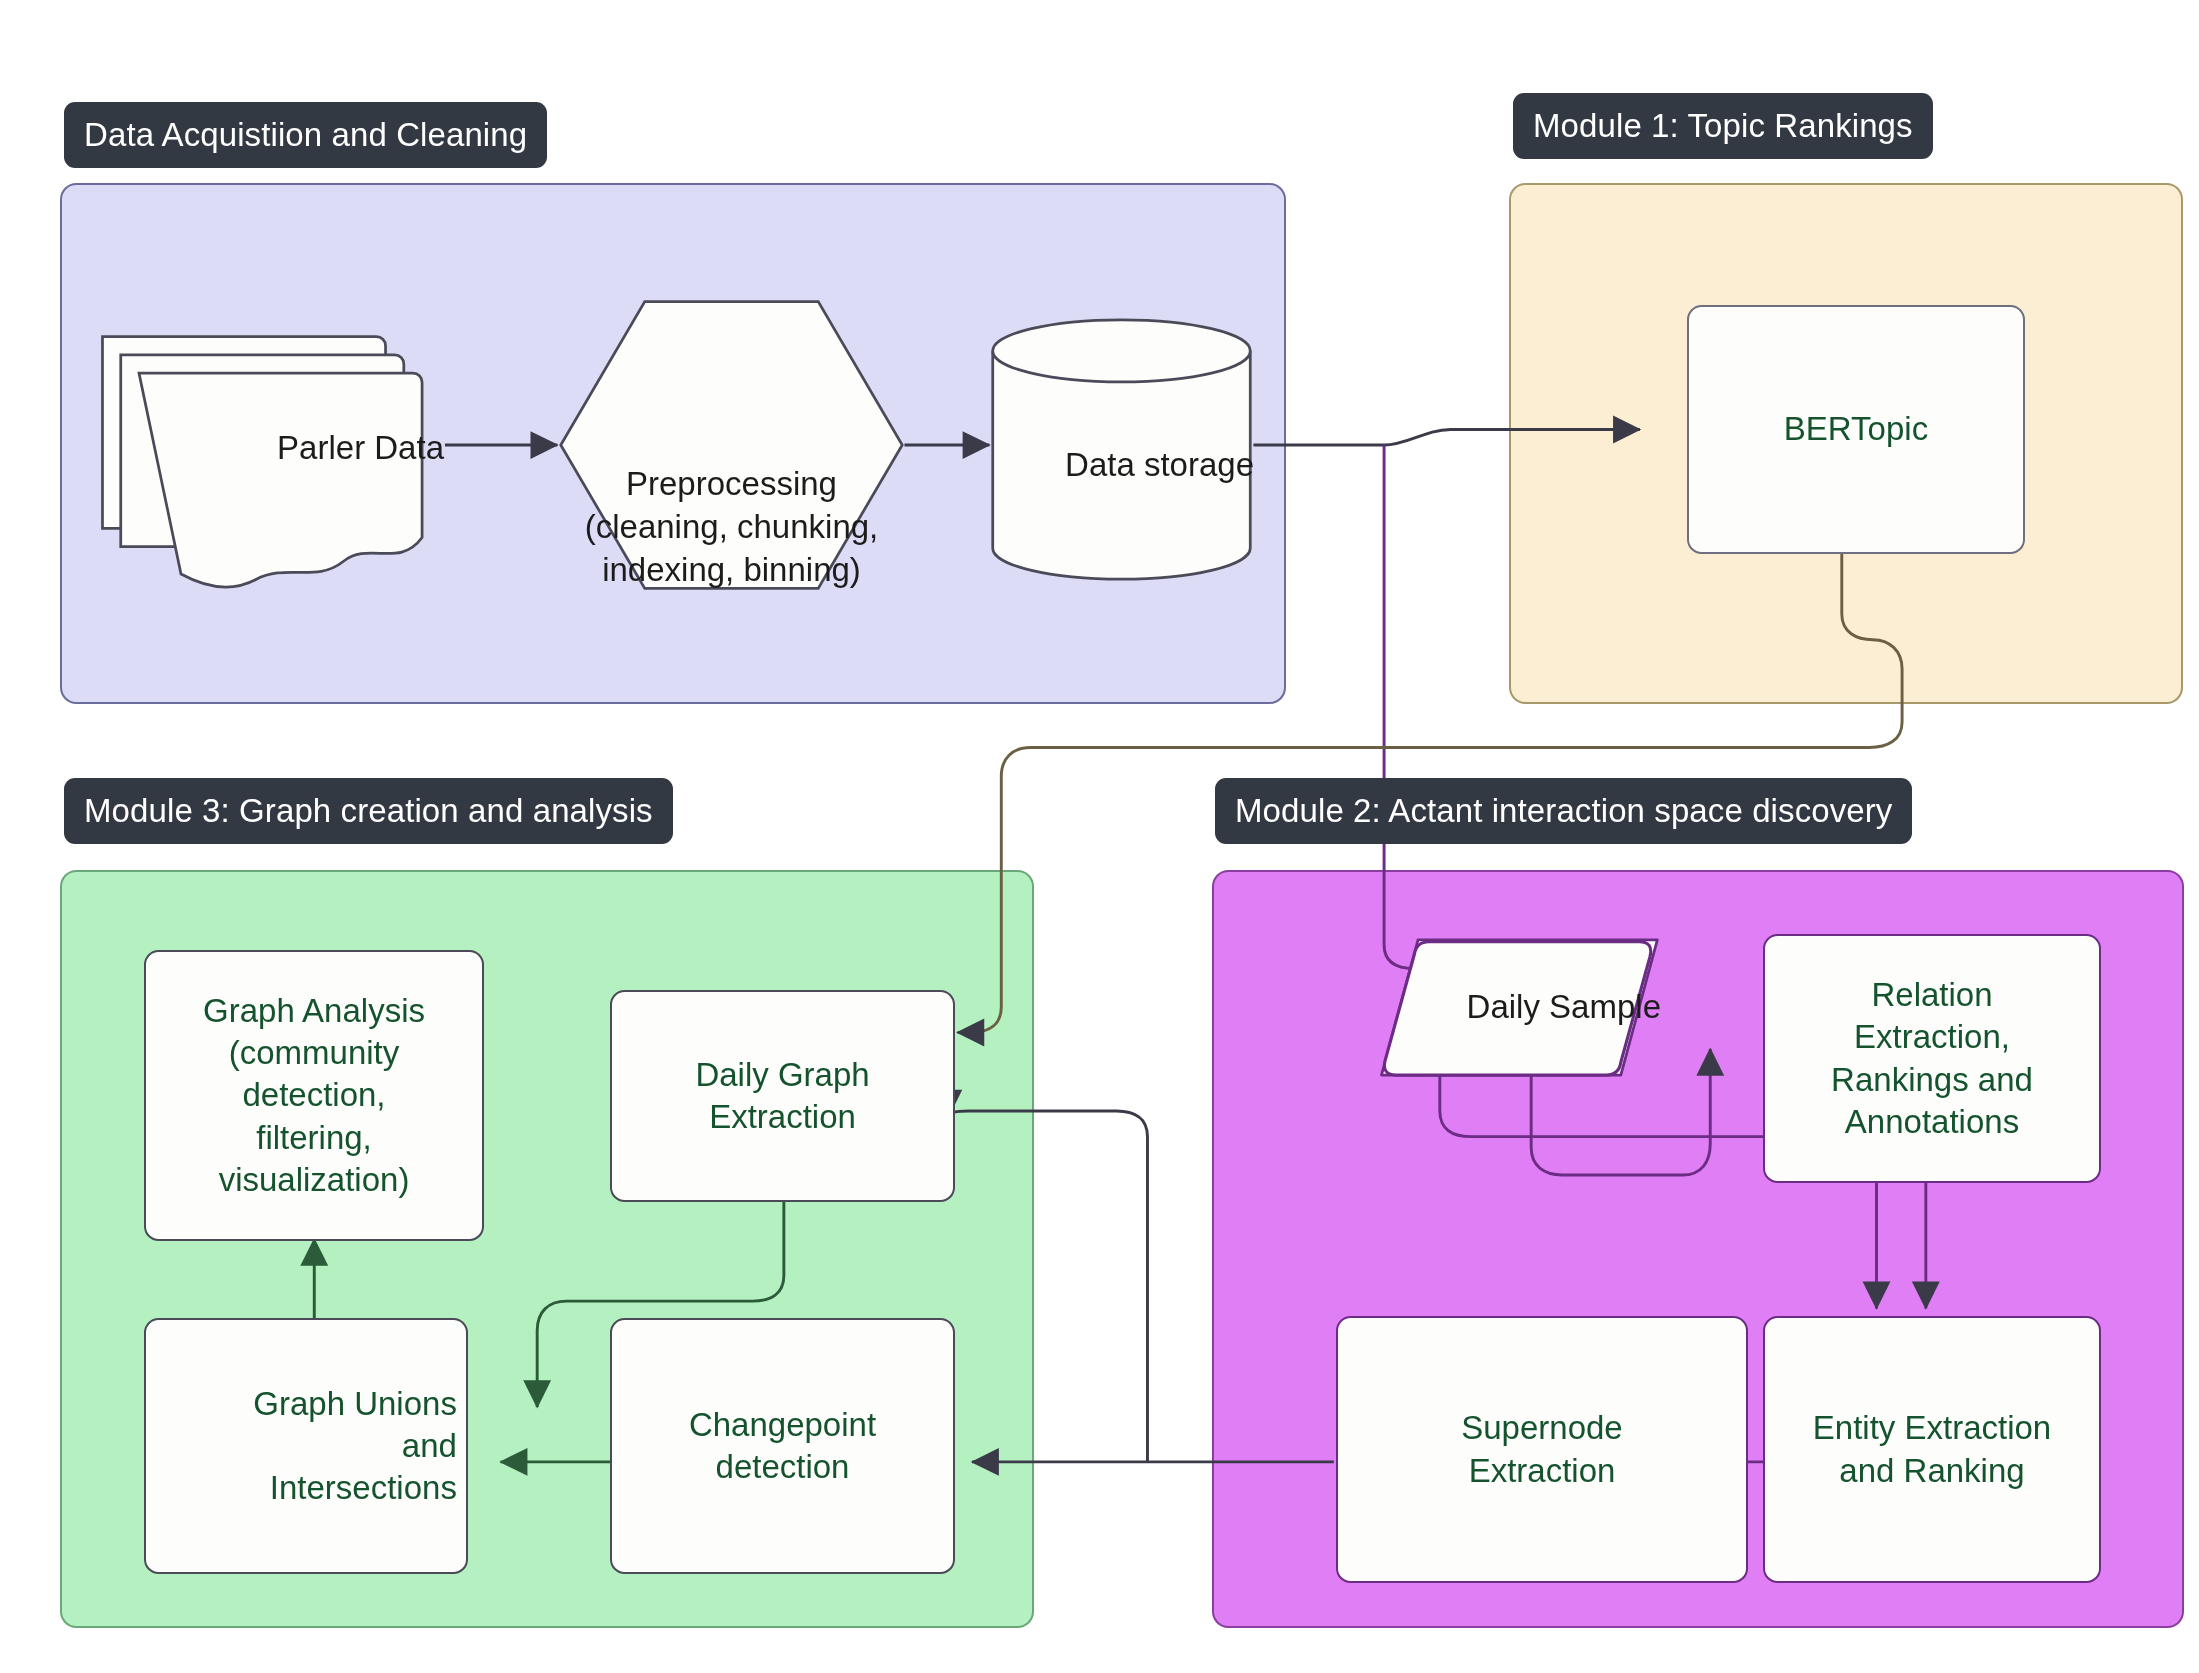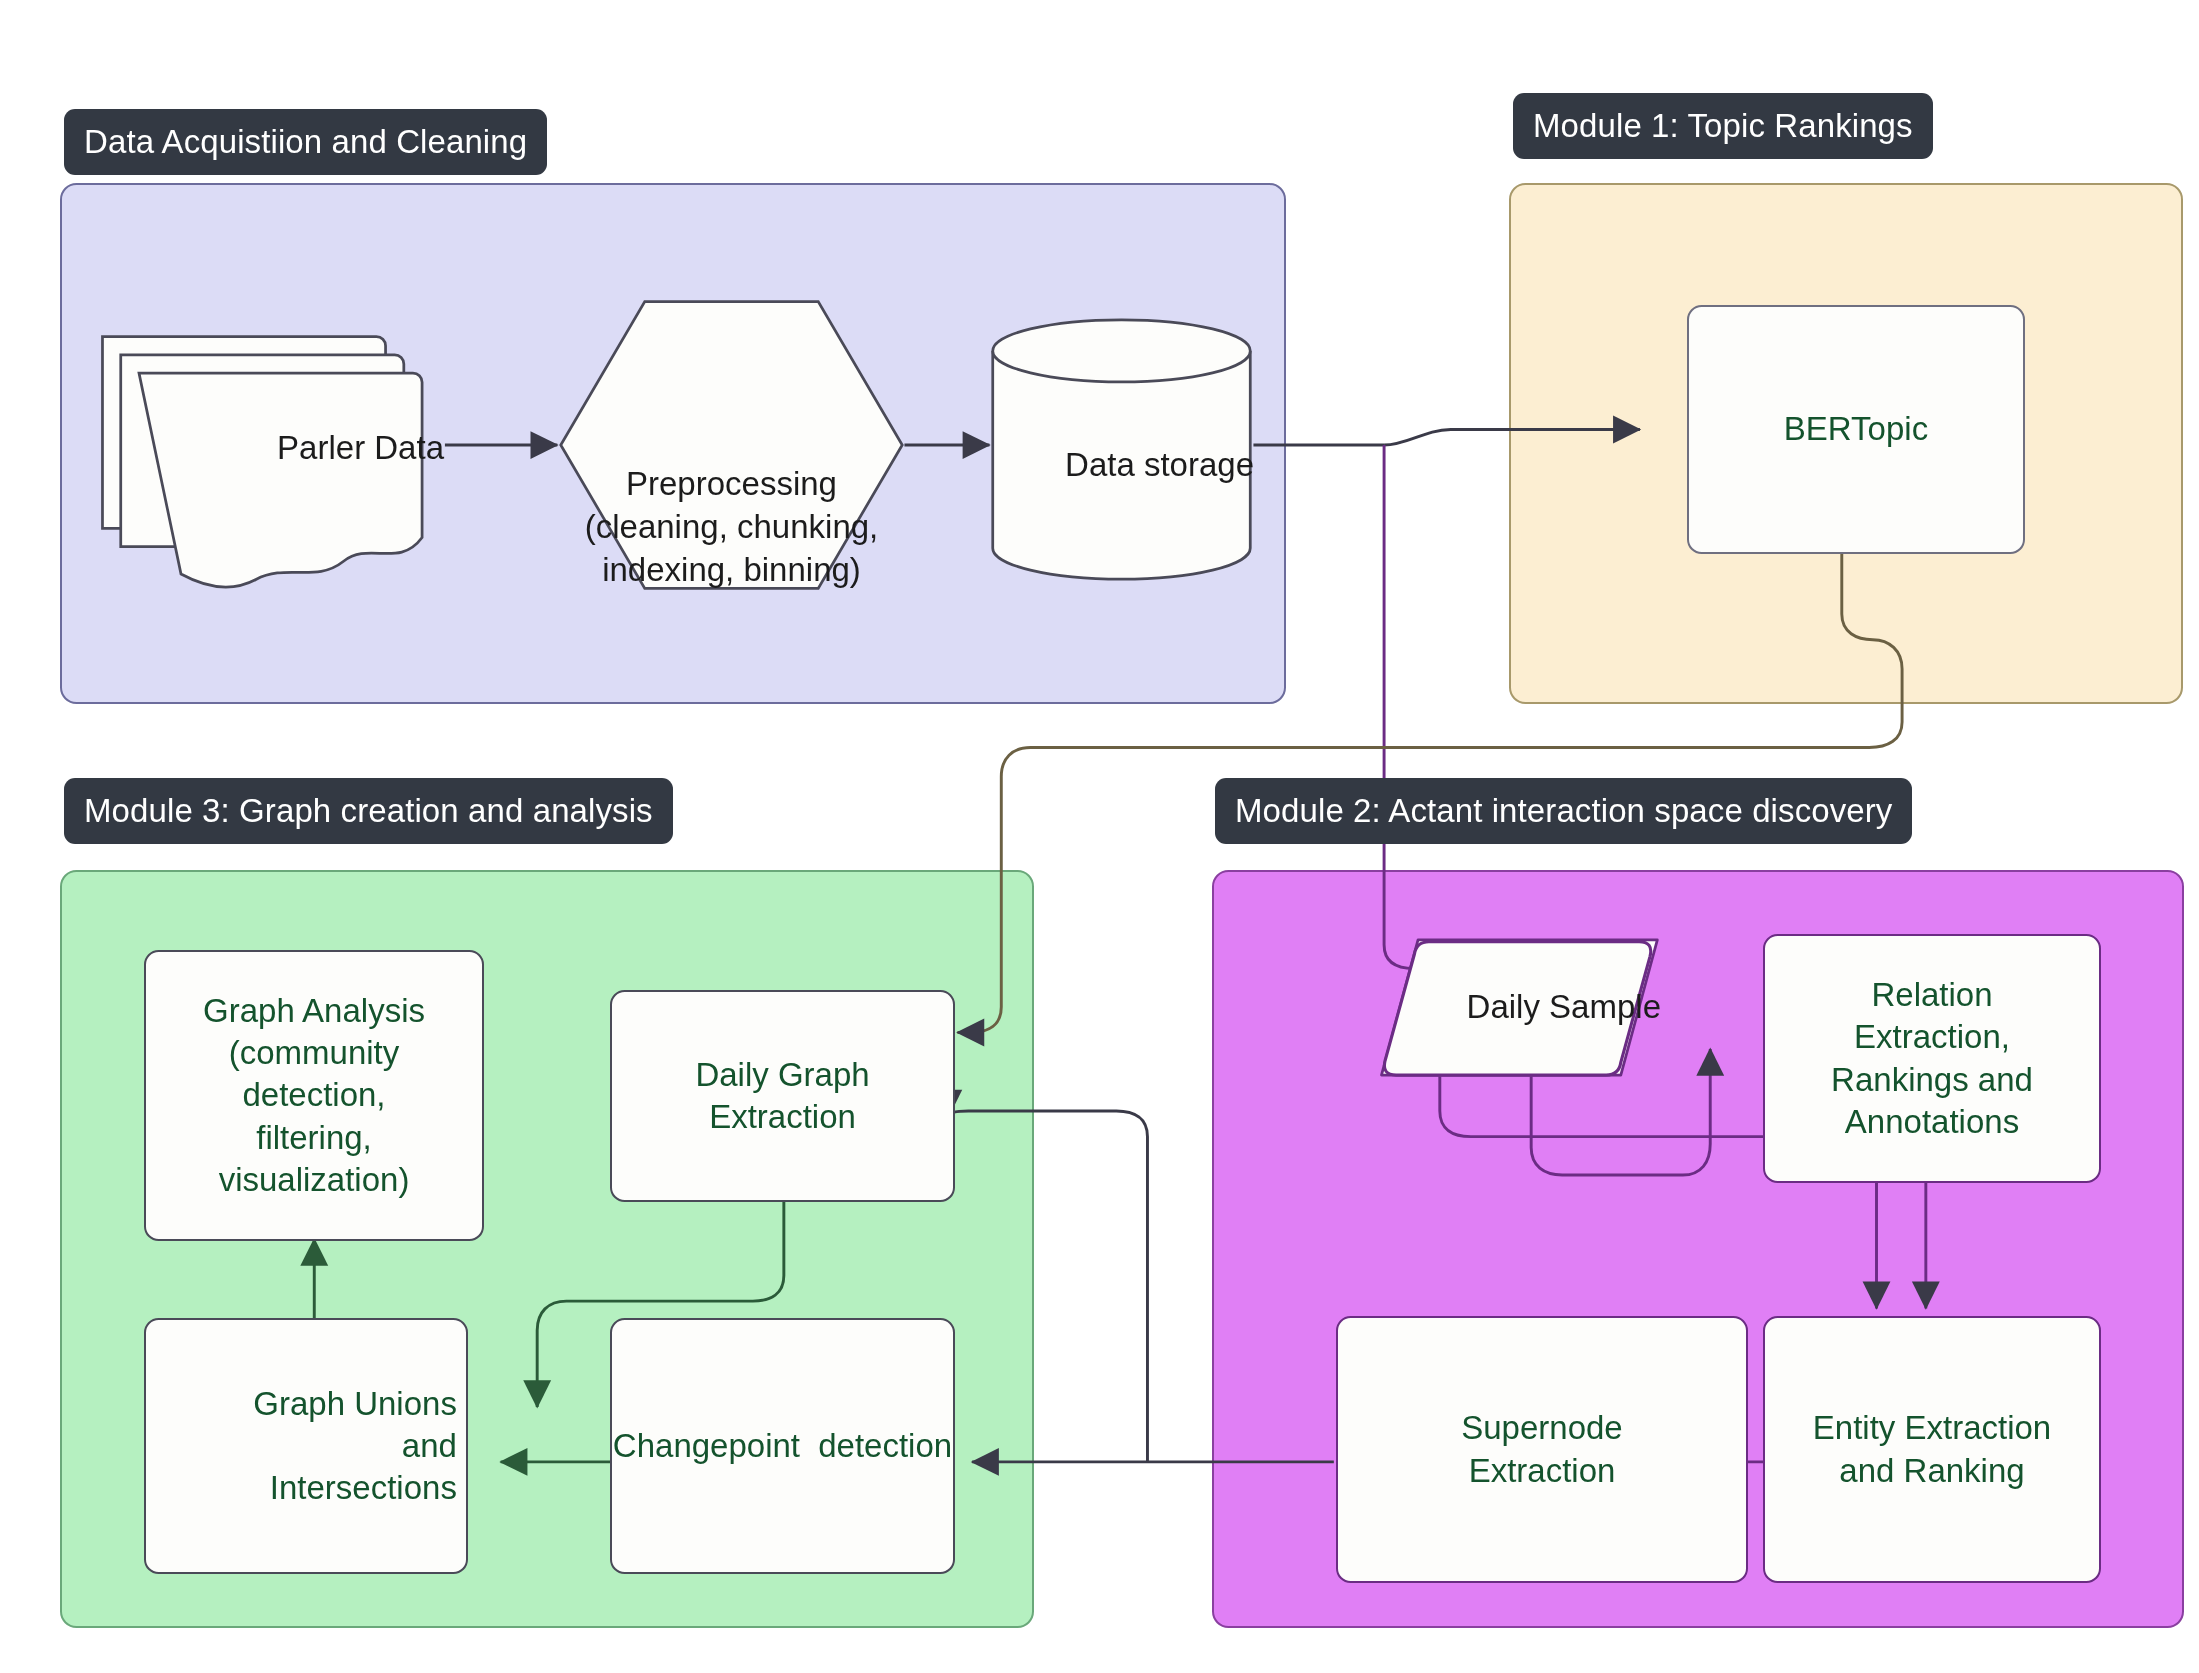--- a/index.html
+++ b/index.html
@@ -85,21 +85,21 @@
 
       <path d="M858,1290 L858,1396 C858,1416 844,1424 824,1424 L620,1424
                C600,1424 588,1436 588,1456 L588,1540" stroke="#2b5b39" stroke-width="3.2" marker-end="url(#ahG)"></path>
 
       <path d="M668,1600 L548,1600" stroke="#2b5b39" stroke-width="3.2" marker-end="url(#ahG)"></path>
 
       <path d="M344,1444 L344,1356" stroke="#2b5b39" stroke-width="3.2" marker-end="url(#ahG)"></path>
     </g>
   </svg>
 
-  <div class="panel-title" style="left:64px;top:109px;">Data Acquistiion and Cleaning</div>
+  <div class="panel-title" style="left:64px;top:102px;">Data Acquistiion and Cleaning</div>
 
   <div class="panel-title" style="left:1513px;top:93px;">Module 1: Topic Rankings</div>
 
   <div class="panel-title" style="left:64px;top:778px;">Module 3: Graph creation and analysis</div>
 
   <div class="panel-title" style="left:1215px;top:778px;">Module 2: Actant interaction space discovery</div>
 
   <div class="shape-wrap" style="left:97px;top:311px;width:347px;height:274px;">
     <svg width="347" height="274" viewBox="0 0 380 300">
       <g fill="#fdfdfb" stroke="#4a4a58" stroke-width="3">
@@ -151,21 +151,21 @@
     <span>Daily Graph</span>
     <span>Extraction</span>
   </div>
 
   <div class="node rect" style="left:144px;top:1318px;width:324px;height:256px;border:2.7px solid #4a4a58;flex-direction:column;align-items:flex-end;">
     <span>Graph Unions</span>
     <span>and</span>
     <span>Intersections</span>
   </div>
 
-  <div class="node rect" style="left:610px;top:1318px;width:345px;height:256px;border:2.7px solid #4a4a58;flex-direction:row;">
+  <div class="node rect" style="left:610px;top:1318px;width:345px;height:256px;border:2.7px solid #4a4a58;flex-direction:column;">
     <span>Changepoint</span>
     <span>detection</span>
   </div>
 
   <div class="shape-wrap" style="left:1376px;top:936px;width:285px;height:143px;">
     <svg width="285" height="143" viewBox="0 0 312 156">
       <path d="M46,4 h262 a0,0 0 0 1 0,0 l-40,148 h-262 z" fill="#fdfdfb" stroke="#6b2c84" stroke-width="3" stroke-linejoin="round" rx="14"></path>
       <path d="M58,6 Q44,6 42,20 L10,136 Q6,152 22,152 L252,152 Q266,152 268,138 L300,22 Q304,6 288,6 Z" fill="#fdfdfb" stroke="#6b2c84" stroke-width="3.4"></path>
     </svg>
     <div class="lbl">

